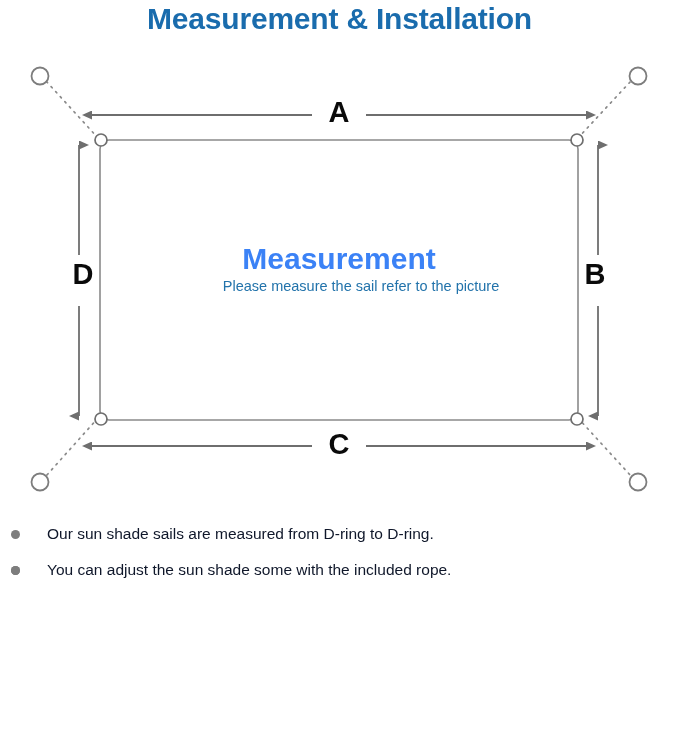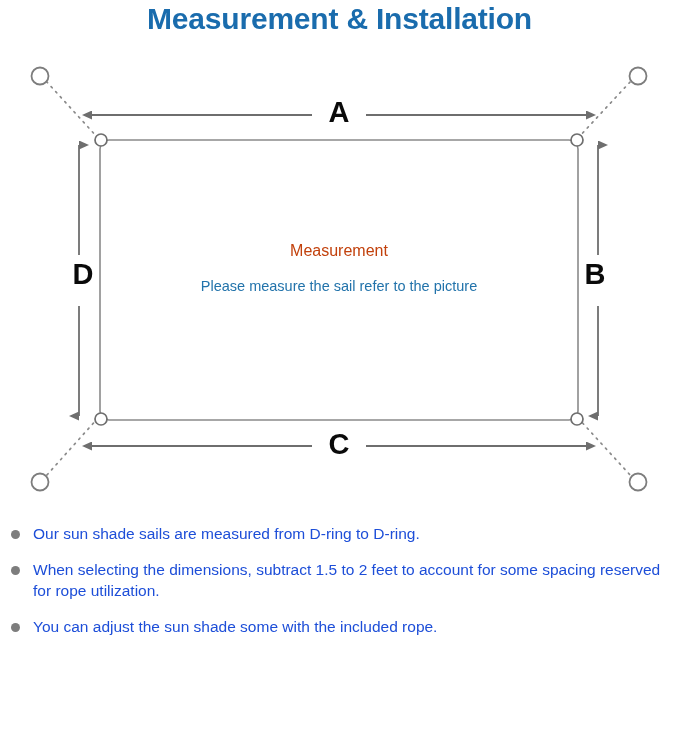--- a/index.html
+++ b/index.html
@@ -44,29 +44,30 @@
   
   .center-label {
     position: absolute;
     left: 100px;
     width: 478px;
     text-align: center;
     pointer-events: none;
   }
   #measurement-heading {
     top: 194px;
-    font-size: 16px;
-    font-weight: normal;
-    color: #c2410c;
+    font-size: 30px;
+    font-weight: bold;
+    color: #3b82f6;
   }
   #measurement-subtext {
     top: 230px;
     font-size: 14.5px;
     font-weight: normal;
     color: #2273ab;
+    margin-left: 22px;
   }
 
   
   .dim-letter {
     position: absolute;
     font-size: 29px;
     font-weight: bold;
     color: #0a0a0a;
     text-align: center;
     line-height: 1;
@@ -79,26 +80,26 @@
 
   
   #notes {
     position: absolute;
     left: 0;
     top: 524px;
     width: 679px;
   }
   .note-item {
     position: relative;
-    padding-left: 33px;
+    padding-left: 47px;
     padding-right: 8px;
     margin-bottom: 16px;
     font-size: 15.5px;
     line-height: 1.32;
-    color: #1d4ed8;
+    color: #0f172a;
   }
   .note-bullet {
     position: absolute;
     left: 11px;
     top: 6px;
     width: 9px;
     height: 9px;
     border-radius: 50%;
     background: #7d7d7d;
   }
@@ -180,19 +181,18 @@
   <div class="dim-letter" id="dim-d">D</div>
 </div>
 
 <div id="notes">
   <div class="note-item">
     <span class="note-bullet"></span>
     <span>Our sun shade sails are measured from D-ring to D-ring.</span>
   </div>
   <div class="note-item">
     <span class="note-bullet"></span>
-    <span>When selecting the dimensions, subtract 1.5 to 2 feet to account for some spacing reserved for rope utilization.</span>
   </div>
   <div class="note-item">
     <span class="note-bullet"></span>
     <span>You can adjust the sun shade some with the included rope.</span>
   </div>
 </div>
 
 </body></html>

